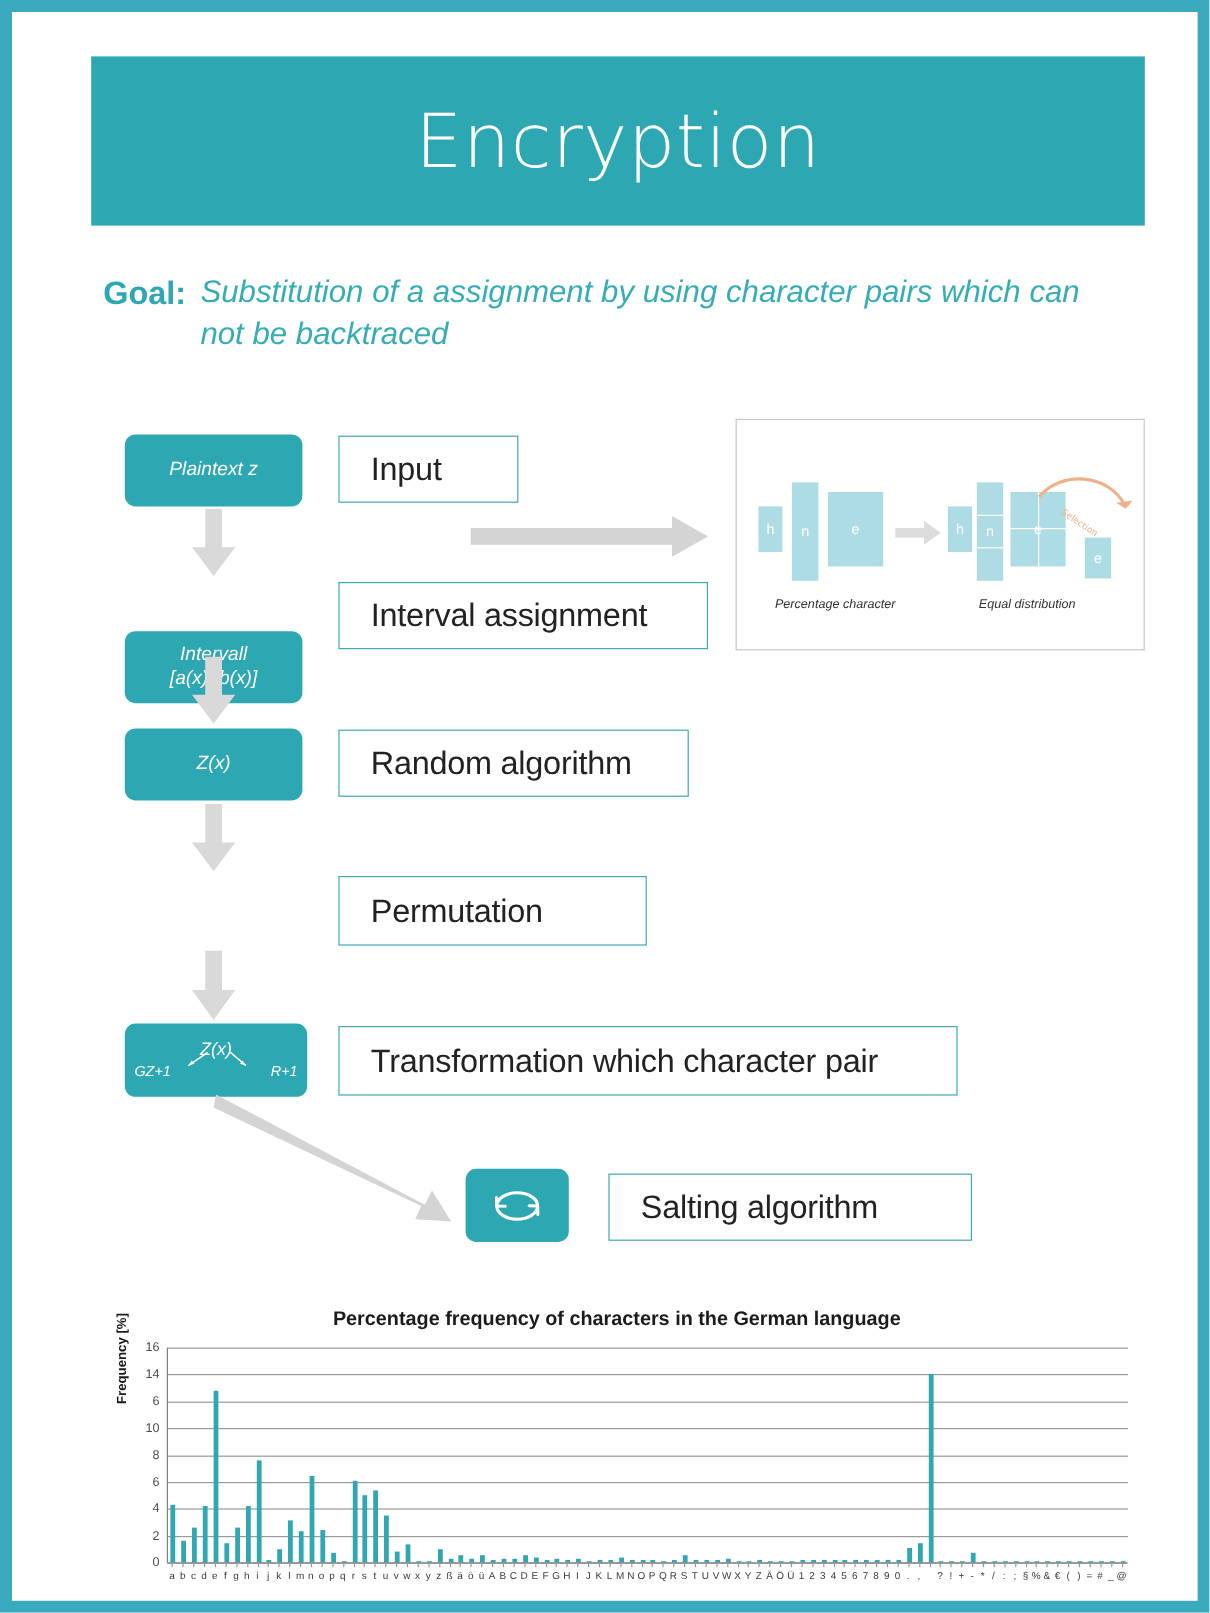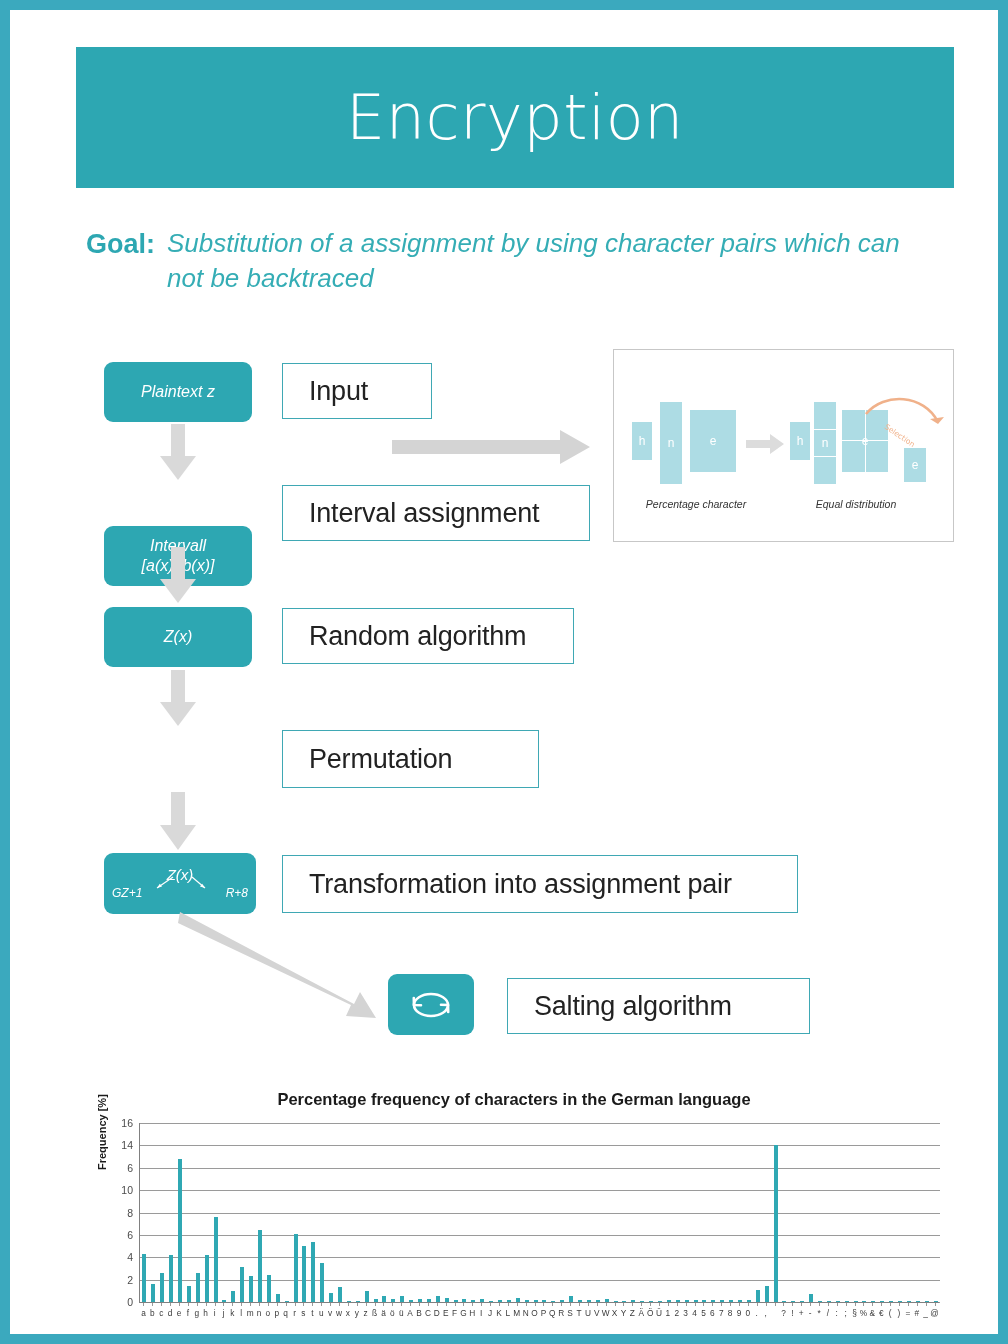--- a/index.html
+++ b/index.html
@@ -264,21 +264,21 @@
 
     <div class="flow-node" id="node-zx">
       <span>Z(x)</span>
     </div>
 
 
     <div class="flow-node" id="node-pair">
       <span class="pair-top">Z(x)</span>
       <span class="pair-row">
         <span>GZ+1</span>
-        <span>R+8</span>
+        <span>R+1</span>
       </span>
       <svg width="152" height="61" viewBox="0 0 152 61" style="position:absolute;left:0;top:0;pointer-events:none">
         <path d="M69,24 L53,35" stroke="#ffffff" stroke-width="1.2" fill="none"></path>
         <path d="M53,35 l5,-1.6 l-2.2,-2.6 z" fill="#ffffff"></path>
         <path d="M88,24 L101,35" stroke="#ffffff" stroke-width="1.2" fill="none"></path>
         <path d="M101,35 l-5,-1.6 l2.2,-2.6 z" fill="#ffffff"></path>
       </svg>
     </div>
 
     <svg class="down-arrow" style="left:150px; top:414px; height:58px;" viewBox="0 0 36 58">
@@ -308,21 +308,21 @@
     <div class="flow-label" id="label-interval">
       <span>Interval assignment</span>
     </div>
     <div class="flow-label" id="label-random">
       <span>Random algorithm</span>
     </div>
     <div class="flow-label" id="label-perm">
       <span>Permutation</span>
     </div>
     <div class="flow-label" id="label-transform">
-      <span>Transformation into assignment pair</span>
+      <span>Transformation which character pair</span>
     </div>
     <div class="flow-label" id="label-salting">
       <span>Salting algorithm</span>
     </div>
 
     <div id="salting-icon-box">
       <svg width="48" height="40" viewBox="0 0 48 40">
         <path d="M7,20 a17,11 0 0 1 34,0" stroke="#ffffff" stroke-width="2.6" fill="none" stroke-linecap="round"></path>
         <path d="M41,20 a17,11 0 0 1 -34,0" stroke="#ffffff" stroke-width="2.6" fill="none" stroke-linecap="round"></path>
         <path d="M7,20 l-0.2,-7 M7,20 l7,0.2" stroke="#ffffff" stroke-width="2.6" fill="none" stroke-linecap="round"></path>

